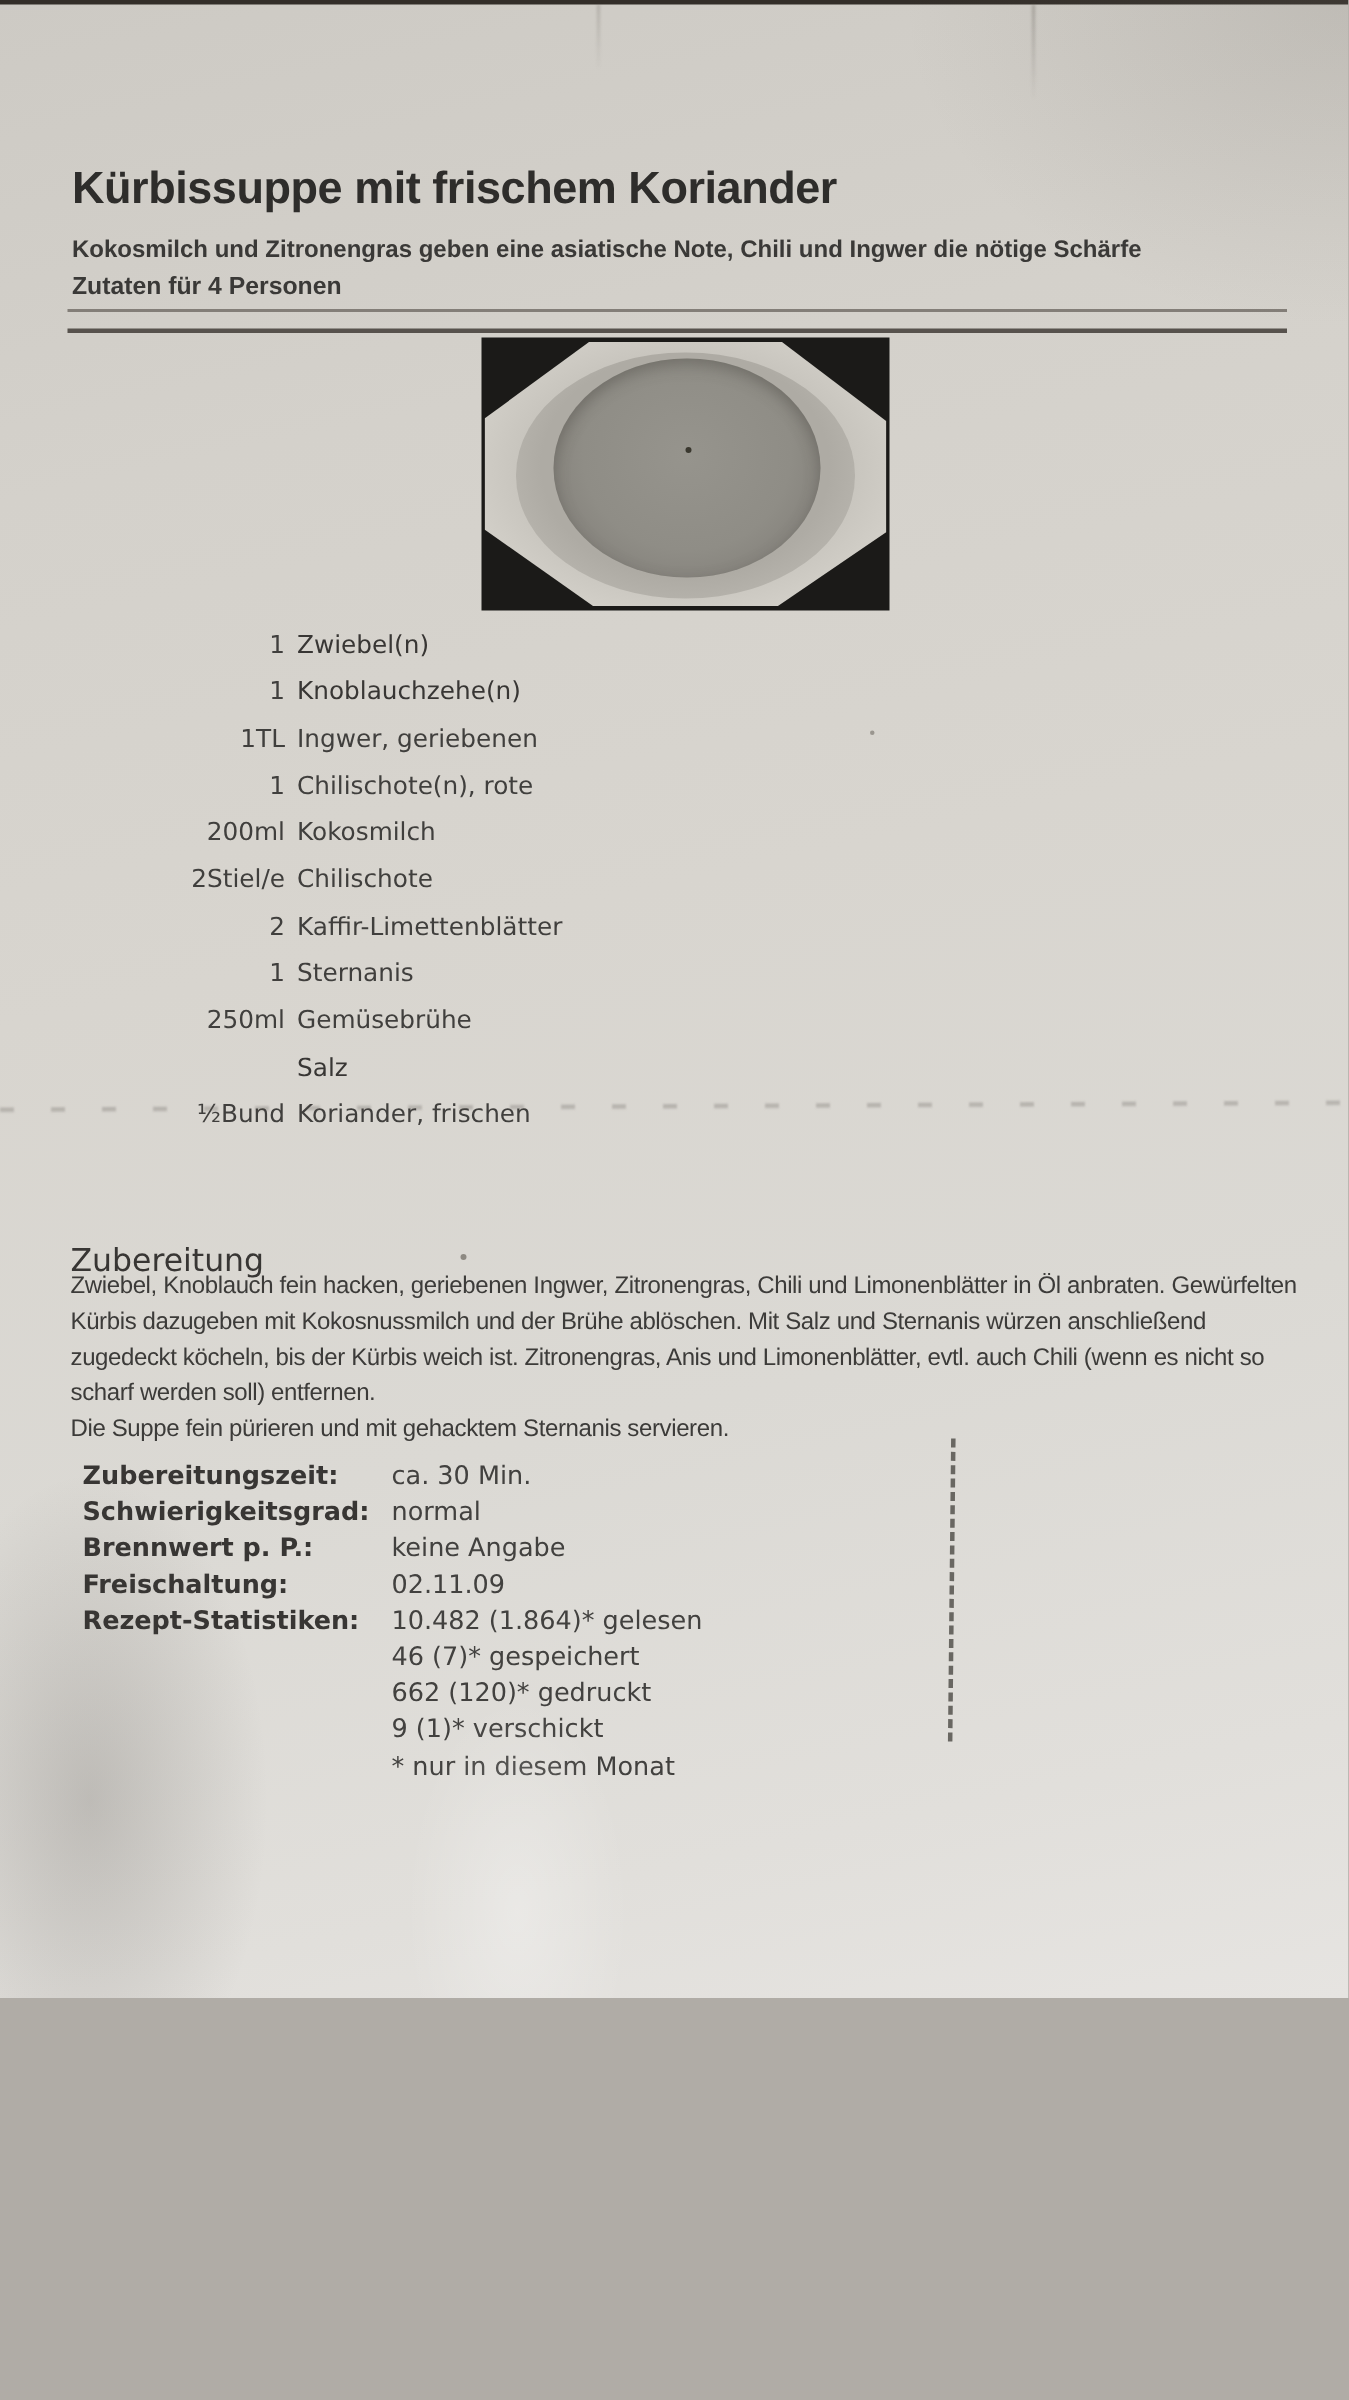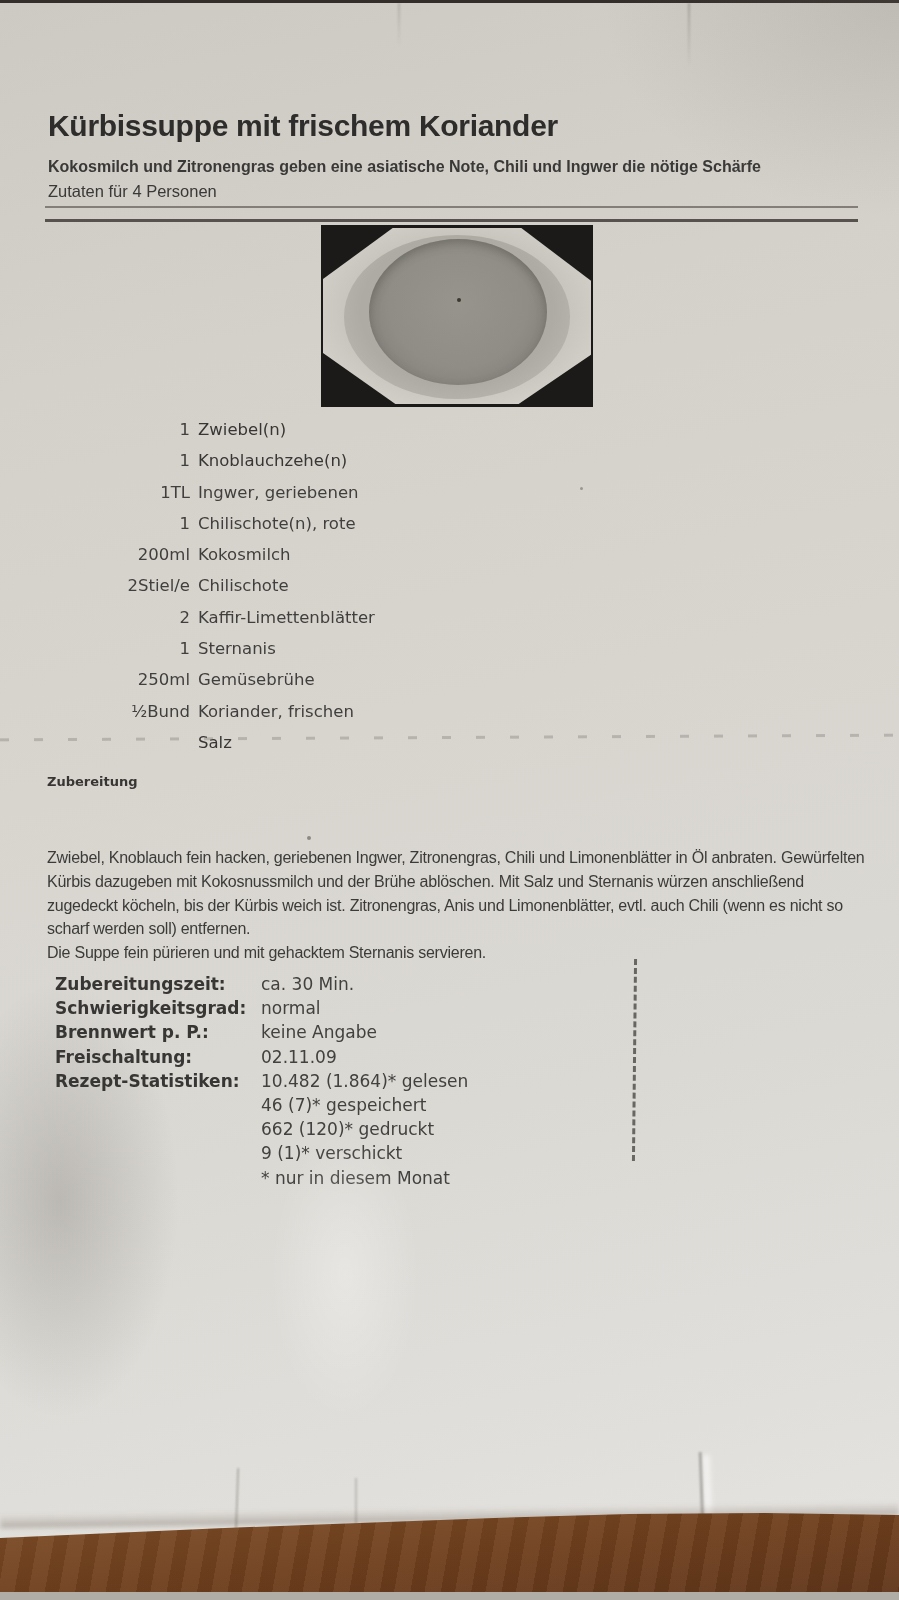--- a/index.html
+++ b/index.html
@@ -1,27 +1,27 @@
 <!DOCTYPE html>
 <html><head>
 <meta charset="utf-8">
 <style>
   html,body{margin:0;padding:0;background:#b0aca6;}
   #stage{
-    position:relative;width:899px;height:1592px;overflow:hidden;
+    position:relative;width:899px;height:1332px;overflow:hidden;
     background:linear-gradient(168deg,#cdcac4 0%,#d4d1cb 22%,#d8d5cf 45%,#dbd9d4 68%,#e1dfdb 88%,#e6e4e1 100%);
     font-family:"DejaVu Sans",sans-serif;color:#3d3c3a;
   }
   .abs{position:absolute;}
   
   .top-strip{left:0;top:0;width:899px;height:3px;background:#332e29;}
   
   .title{left:48px;top:109px;font-family:"Liberation Sans",sans-serif;font-weight:bold;font-size:30px;letter-spacing:-0.3px;color:#2e2d2b;}
   .subtitle{left:48px;top:158px;width:815px;font-family:"Liberation Sans",sans-serif;font-weight:bold;font-size:16px;color:#3a3937;}
-  .servings{left:48px;top:182px;font-family:"Liberation Sans",sans-serif;font-weight:normal;font-size:16.5px;color:#3a3937;}
+  .servings{left:48px;top:182px;font-family:"Liberation Sans",sans-serif;font-weight:bold;font-size:16.5px;color:#3a3937;}
   .rule1{left:45px;top:206px;width:813px;height:2px;background:#837e78;}
   .rule2{left:45px;top:219px;width:813px;height:2.5px;background:#57524d;}
   
   .photo{left:321px;top:225px;width:272px;height:182px;background:#1b1a18;overflow:hidden;}
   .plate{position:absolute;left:2px;top:3px;right:2px;bottom:3px;
     background:radial-gradient(ellipse at 50% 48%, #c6c3bc 55%, #d2cfc8 78%, #d8d5ce 100%);
     clip-path:polygon(26% 0%,74% 0%,100% 30%,100% 72%,73% 100%,27% 100%,0% 71%,0% 29%);}
   .well{position:absolute;left:8%;top:4%;width:84%;height:93%;border-radius:50%;
     background:radial-gradient(ellipse at 50% 46%, #aeaba4 60%, #bcb9b2 85%, #c6c3bc 100%);}
   .soup{position:absolute;left:50.5%;top:47.5%;width:178px;height:146px;border-radius:50%;transform:translate(-50%,-50%);
@@ -34,21 +34,21 @@
       36px 24px 0 0 #3a382f,-12px 30px 0 1px #3e3c33,0px 34px 0 0 #35332b,20px 36px 0 1px #3a382f,
       34px 34px 0 0 #42403a,10px 42px 0 1px #33312a,24px 46px 0 0 #3a382f,44px 20px 0 0 #35332b,
       48px 4px 0 1px #3e3c33,-2px 6px 0 0 #3a382f;}
   
   .ingredients{left:0;top:414px;width:620px;}
   .ing-row{height:31.27px;display:flex;align-items:center;font-size:16.5px;color:#403f3d;}
   .ing-row .amt{width:190px;text-align:right;flex:none;}
   .ing-row .nm{margin-left:8px;}
   .ing-row .b{font-weight:normal;color:#383634;}
   
-  .zub-head{left:47px;top:774px;font-weight:bold;font-size:13px;color:#383634;}
+  .zub-head{left:47px;top:828px;font-weight:normal;font-size:21px;color:#383634;}
   .zub-text{left:47px;top:846px;width:818px;font-family:"Liberation Sans",sans-serif;font-size:16px;letter-spacing:-0.25px;line-height:23.8px;color:#3c3b39;}
   
   .meta{left:55px;top:972px;}
   .meta-row{height:24.2px;display:flex;align-items:center;font-size:17px;}
   .meta-label{width:206px;flex:none;font-weight:bold;color:#383634;}
   .meta-value{color:#42413f;}
   
   .dashes{left:633px;top:959px;height:202px;width:0;border-left:3px dashed #55534e;transform:rotate(0.6deg);opacity:.85;}
   
   .crease-h{left:0;top:736px;width:899px;height:3px;transform:rotate(-0.3deg);filter:blur(0.7px);
@@ -127,26 +127,26 @@
       </div>
       <div class="ing-row">
         <span class="amt">1</span>
         <span class="nm">Sternanis</span>
       </div>
       <div class="ing-row">
         <span class="amt">250ml</span>
         <span class="nm">Gemüsebrühe</span>
       </div>
       <div class="ing-row">
+        <span class="amt"></span>
+        <span class="nm b">Salz</span>
+      </div>
+      <div class="ing-row">
         <span class="amt">½Bund</span>
         <span class="nm">Koriander, frischen</span>
-      </div>
-      <div class="ing-row">
-        <span class="amt"></span>
-        <span class="nm b">Salz</span>
       </div>
     </div>
 
   <div class="abs zub-head">Zubereitung</div>
   <div class="abs zub-text">
     <div>Zwiebel, Knoblauch fein hacken, geriebenen Ingwer, Zitronengras, Chili und Limonenblätter in Öl anbraten. Gewürfelten Kürbis dazugeben mit Kokosnussmilch und der Brühe ablöschen. Mit Salz und Sternanis würzen anschließend zugedeckt köcheln, bis der Kürbis weich ist. Zitronengras, Anis und Limonenblätter, evtl. auch Chili (wenn es nicht so scharf werden soll) entfernen.</div>
     <div>Die Suppe fein pürieren und mit gehacktem Sternanis servieren.</div>
   </div>
 
   <div class="abs meta">

